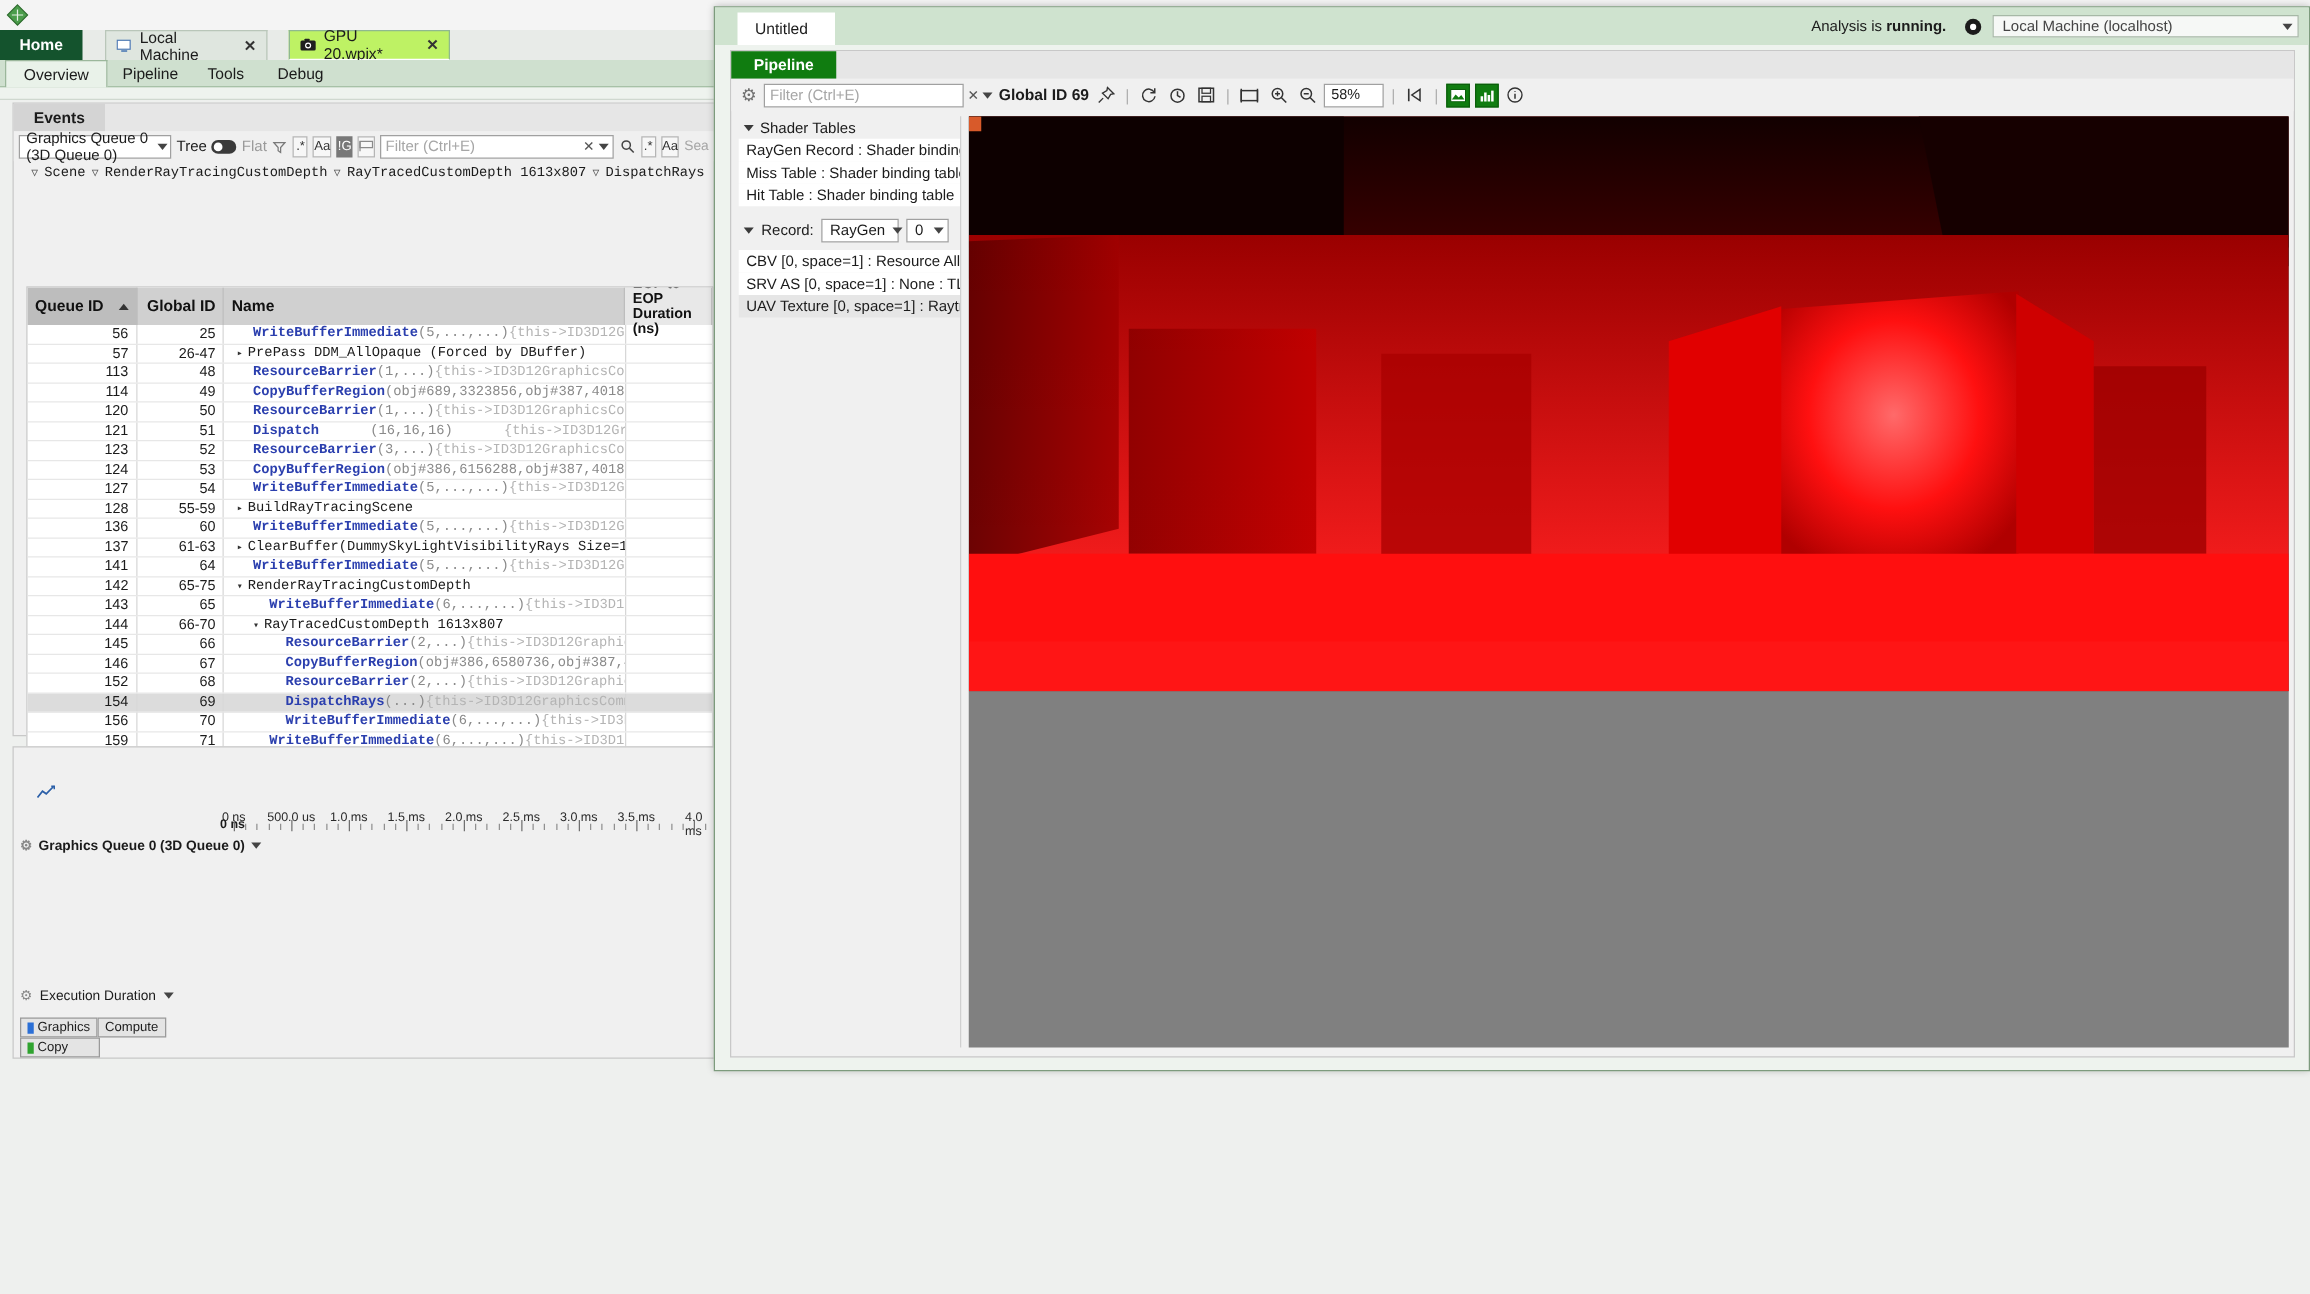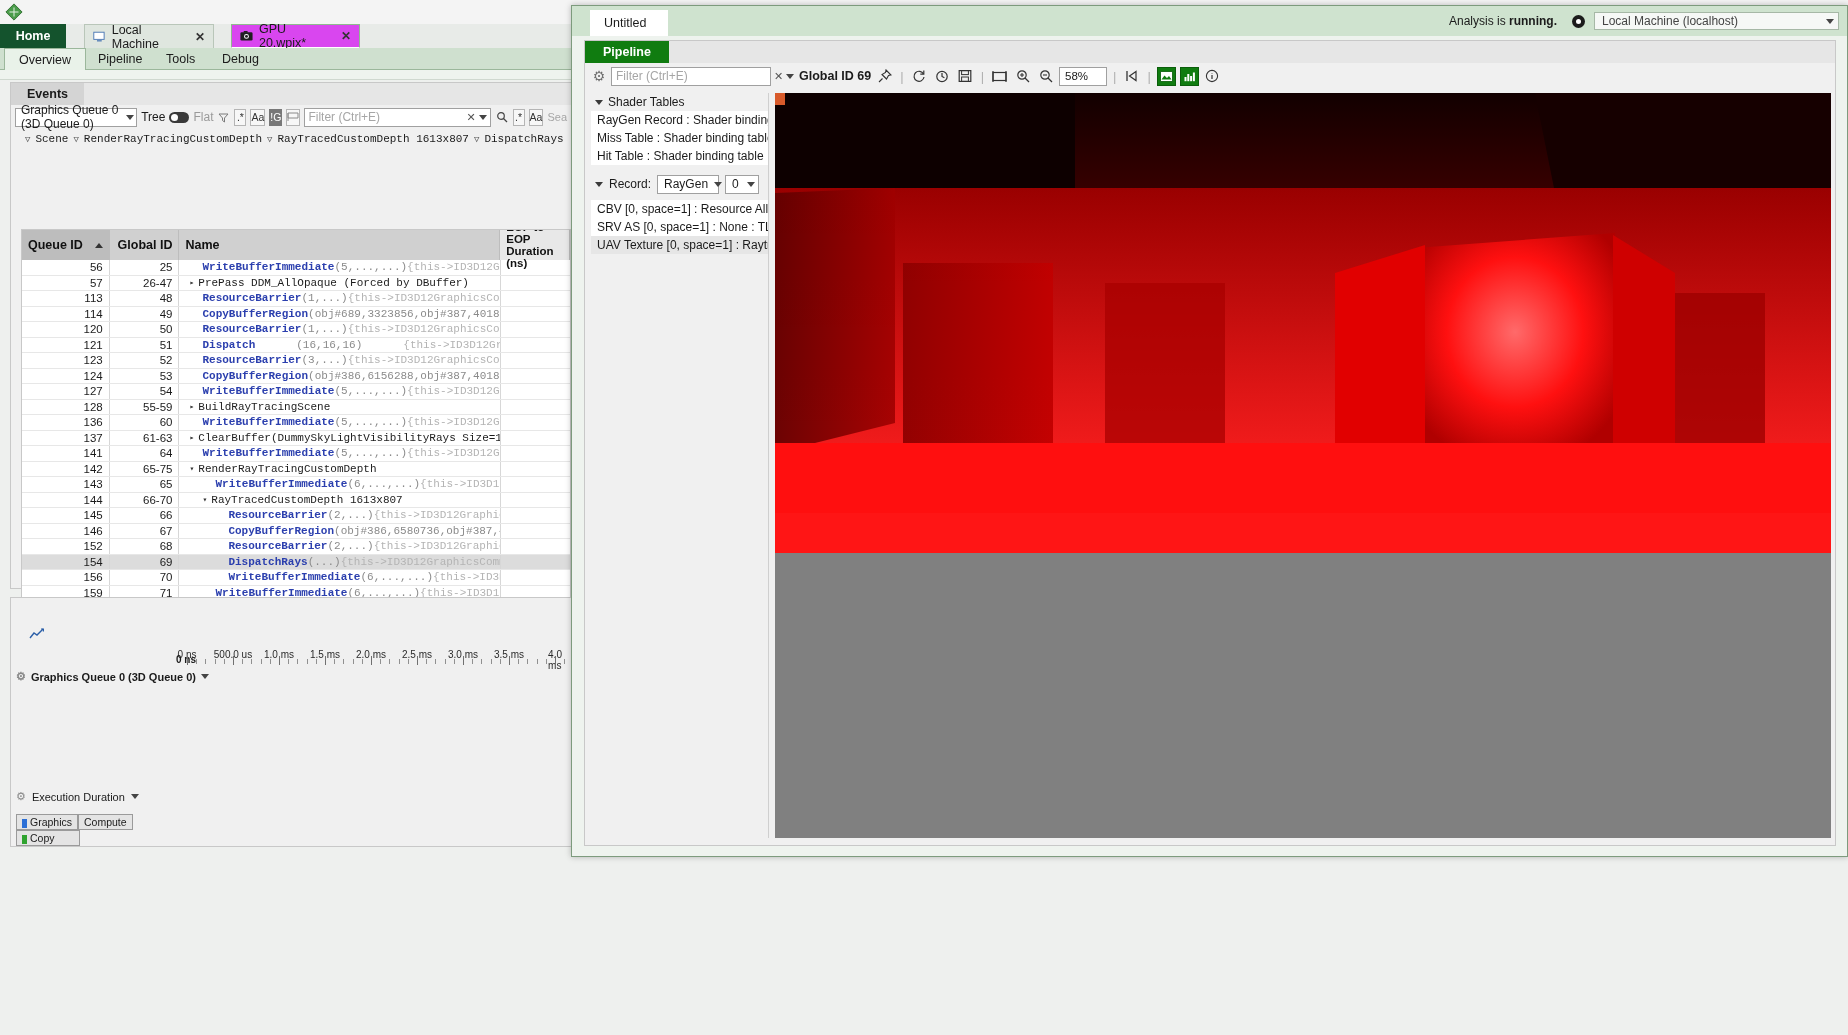--- a/index.html
+++ b/index.html
@@ -24,21 +24,21 @@
     position:absolute; left:0; top:0; width:66px; height:24px;
     background:#14532d; color:#ffffff; font-weight:bold; font-size:12.5px;
     display:flex; align-items:center; justify-content:center;
   }
   .doc-tab {
     position:absolute; top:0; height:24px;
     display:flex; align-items:center; gap:6px; padding:0 8px;
     font-size:12.5px; color:#1b1b1b;
   }
   .doc-tab.inactive { background:#dfe6df; border:1px solid #b9c6b9; border-bottom:none; }
-  .doc-tab.active { background:#d946ef; border:1px solid #8fb98f; border-bottom:1px solid #ffffff; }
+  .doc-tab.active { background:#bef264; border:1px solid #8fb98f; border-bottom:1px solid #ffffff; }
   .tab-close { font-size:12px; color:#333; font-weight:bold; margin-left:4px; cursor:pointer;}
   .tab-ic { width:14px; height:12px; display:inline-block; }
 
   
   .ribbon { position:absolute; left:0; top:48px; width:1848px; height:22px; background:#cfe0cf; border-bottom:1px solid #9bb79b;}
   .ribbon-item { position:absolute; top:0; height:22px; display:flex; align-items:center; padding:0 14px; font-size:12.5px; color:#1b1b1b;}
   .ribbon-item.sel { background:#e9f2e9; border-left:1px solid #9bb79b; border-right:1px solid #9bb79b; border-top:1px solid #9bb79b;}
   .ribbon-body { position:absolute; left:0; top:70px; width:1848px; height:10px; background:#eef3ee; border-bottom:1px solid #cfd8cf;}
 
   

